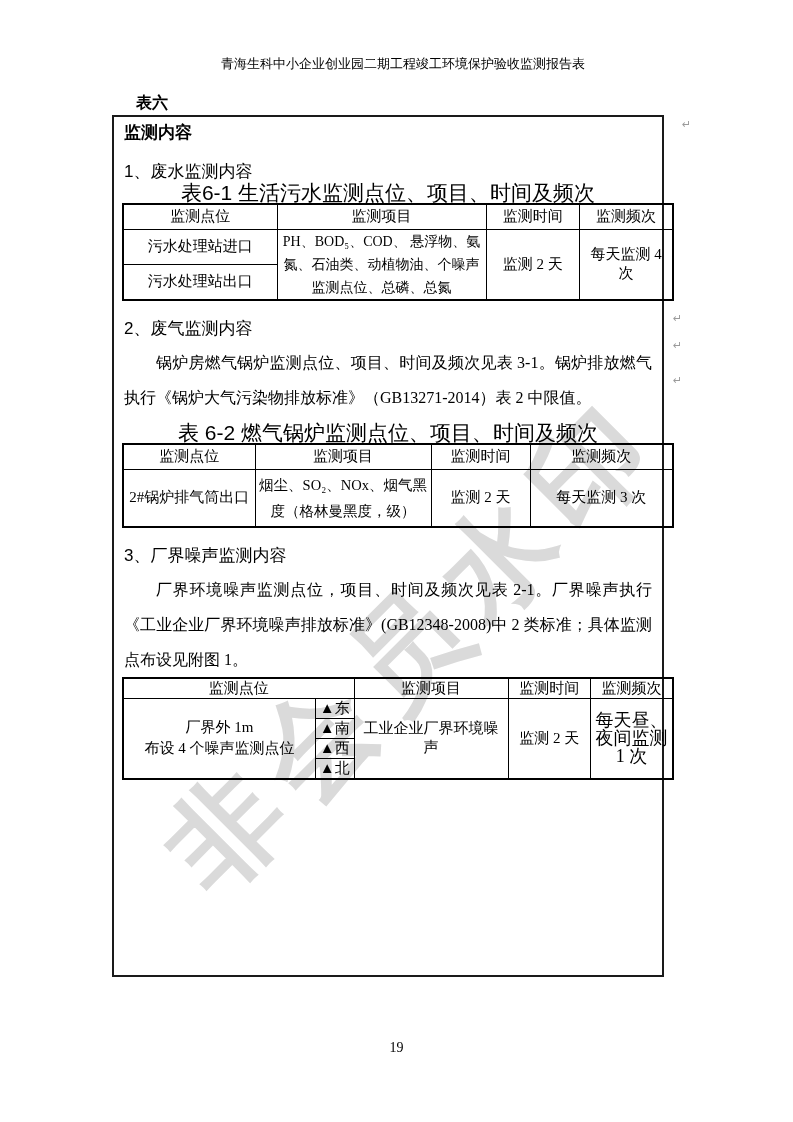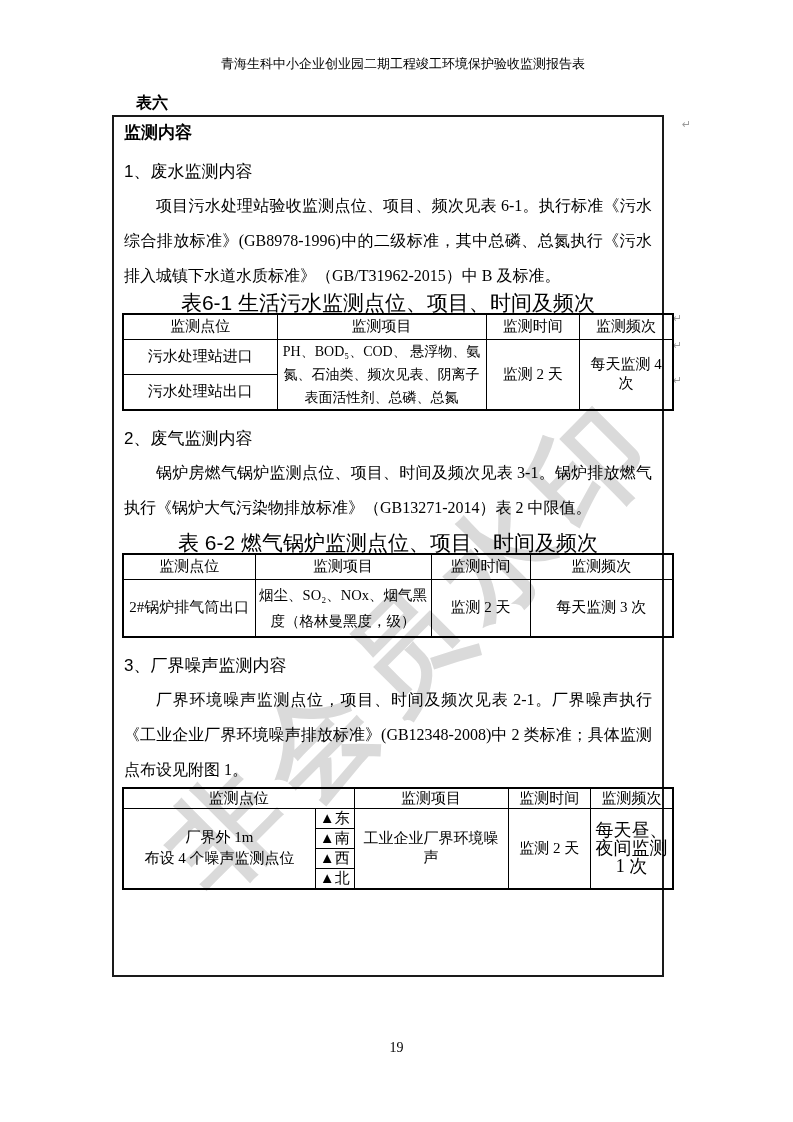--- a/index.html
+++ b/index.html
@@ -161,40 +161,39 @@
   <span class="return-mark rm2">↵</span>
   <span class="return-mark rm3">↵</span>
   <span class="return-mark rm4">↵</span>
 
   <div class="outer-box">
     <div class="box-content">
 
       <div class="box-title">监测内容</div>
 
       <div class="sec-heading">1、废水监测内容</div>
-      <div class="para">项目污水处理站验收监测点位、项目、频次见表 6-1。执行标准《污水综合排放标准》(GB8978-1996)中的二级标准，其中总磷、总氮执行《污水排入城镇下水道水质标准》（GB/T31962-2015）中 B 及标准。</div>
 
       <div class="tbl-caption cap-61">表6-1 生活污水监测点位、项目、时间及频次</div>
       <table class="tbl t61">
         <colgroup>
             <col style="width:28%">
             <col style="width:38%">
             <col style="width:17%">
             <col style="width:17%">
           </colgroup>
         <tbody>
             <tr>
           <th>监测点位</th>
           <th>监测项目</th>
           <th>监测时间</th>
           <th>监测频次</th>
         </tr>
         <tr>
           <td>污水处理站进口</td>
-          <td class="project-cell" rowspan="2">PH、BOD₅、COD、 悬浮物、氨氮、石油类、频次见表、阴离子表面活性剂、总磷、总氮</td>
+          <td class="project-cell" rowspan="2">PH、BOD₅、COD、 悬浮物、氨氮、石油类、动植物油、个噪声监测点位、总磷、总氮</td>
           <td rowspan="2">监测 2 天</td>
           <td rowspan="2">每天监测 4 次</td>
         </tr>
         <tr>
           <td>污水处理站出口</td>
         </tr>
       </tbody>
         </table>
 
       <div class="sec-heading">2、废气监测内容</div>

